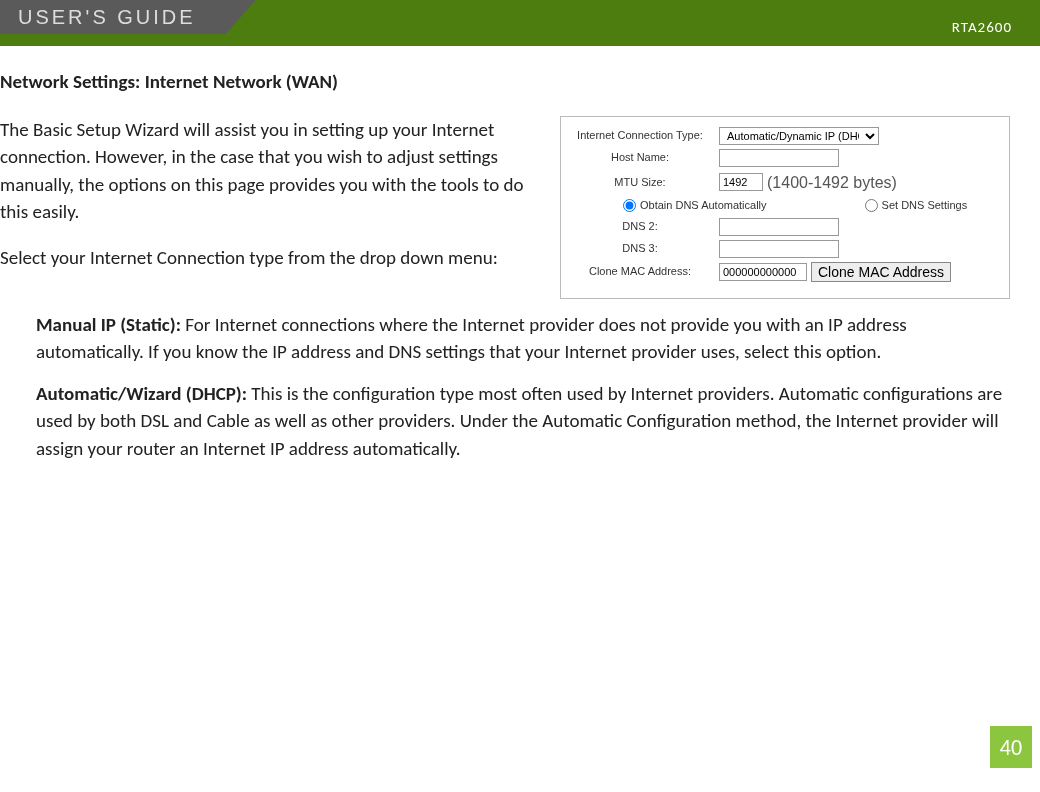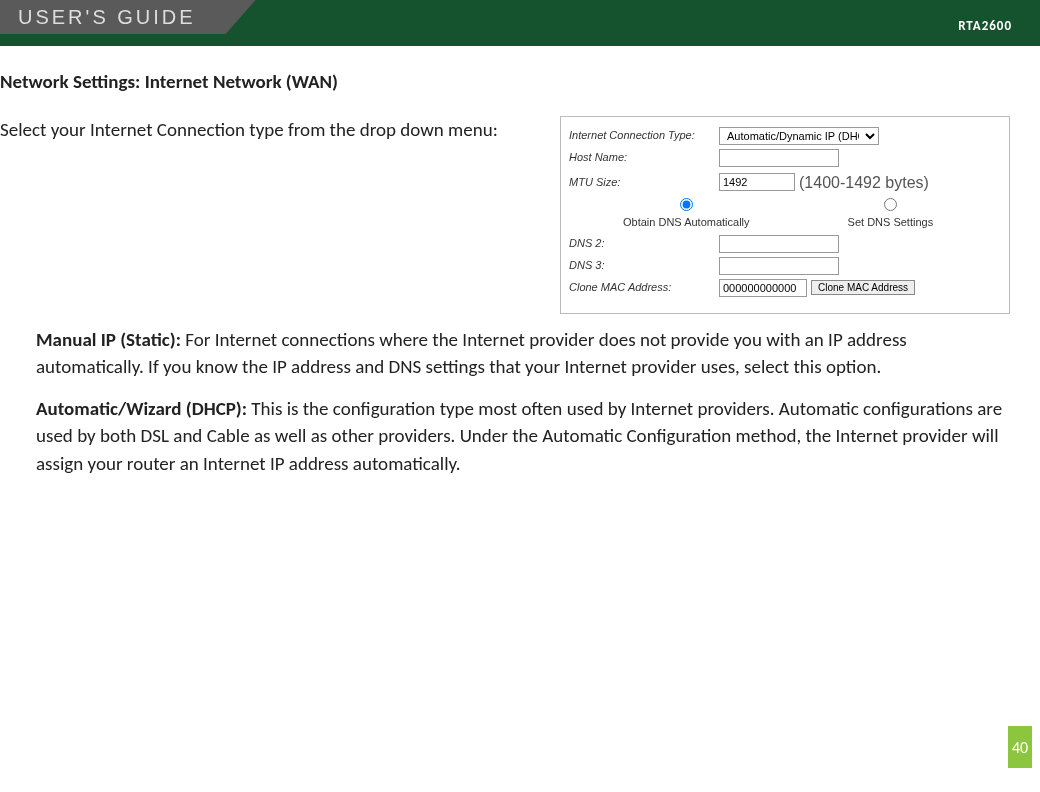--- a/index.html
+++ b/index.html
@@ -6,21 +6,21 @@
     body {
       width: 1040px;
       height: 792px;
       font-family: Calibri, Arial, sans-serif;
       background: #fff;
       position: relative;
       color: #000;
     }
     .header {
       height: 46px;
-      background: #14532d;
+      background: #4d7c0f;
       position: relative;
       display: flex;
       align-items: center;
     }
     .header-tab {
       height: 34px;
       background: #5a5a5a;
       color: #ddd;
       display: flex;
       align-items: center;
@@ -30,22 +30,22 @@
       font-family: Arial, sans-serif;
       position: absolute;
       left: 0;
       top: 0;
       clip-path: polygon(0 0, 100% 0, calc(100% - 30px) 100%, 0 100%);
     }
     .header-model {
       position: absolute;
       right: 28px;
       color: #fff;
-      font-size: 13px;
-      font-weight: bold;
+      font-size: 15px;
+      font-weight: normal;
       letter-spacing: 1px;
       top: 18px;
     }
     .content {
       padding: 22px 30px 0 0;
       font-size: 19px;
       line-height: 1.45;
       color: #222;
     }
     .section-title {
@@ -71,97 +71,96 @@
       background: #fff;
       flex-shrink: 0;
     }
     .settings-panel .row {
       display: flex;
       align-items: center;
       margin-bottom: 4px;
     }
     .settings-panel .label {
       width: 150px;
-      text-align: left;
+      text-align: center;
       padding-right: 8px;
       color: #333;
       line-height: 1.15;
-      font-style: italic;
     }
     .settings-panel .field {
       flex: 1;
       display: flex;
       align-items: center;
       gap: 4px;
     }
     .settings-panel select,
     .settings-panel input[type="text"] {
       font-size: 11px;
       padding: 1px 3px;
       border: 1px solid #999;
       height: 18px;
       background: #fff;
       font-family: Arial, sans-serif;
     }
     .settings-panel select { width: 160px; }
-    .settings-panel input.short { width: 76px; }
+    .settings-panel input.short { width: 44px; }
     .settings-panel input.med { width: 120px; }
     .settings-panel input.long { width: 88px; }
     .dns-radio-row {
       display: flex;
       align-items: center;
       gap: 4px;
       margin: 4px 0 4px 54px;
     }
     .dns-radio-row .radio-group {
       display: flex;
       align-items: center;
       gap: 4px;
-      flex-direction: column;
     }
     .dns-radio-row .spacer { width: 90px; }
     .settings-panel button {
-      font-size: 10px;
+      font-size: 14px;
       padding: 1px 6px;
       border: 1px solid #888;
       background: #eee;
       cursor: pointer;
     }
     .para { margin-bottom: 14px; padding-left: 36px; }
     .para .bold { font-weight: bold; }
     .page-num-box {
       position: absolute;
       right: 8px;
       bottom: 24px;
-      width: 24px;
+      width: 42px;
       height: 42px;
       background: #8cc63f;
       color: #fff;
       display: flex;
       align-items: center;
       justify-content: center;
-      font-size: 16px;
+      font-size: 22px;
     }
     .hint { color: #555; font-size: 16px; }
   </style>
 </head>
 <body>
 
 <div class="header">
   <div class="header-tab">
     <span>USER'S GUIDE</span>
   </div>
   <div class="header-model">RTA2600</div>
 </div>
 
 <div class="content">
   <div class="section-title">Network Settings: Internet Network (WAN)</div>
 
   <div class="intro-row">
     <div class="intro-text">
+      <p>The Basic Setup Wizard will assist you in setting up your Internet connection. However, in the case that you wish to adjust settings manually, the options on this page provides you with the tools to do this easily.</p>
       <p>Select your Internet Connection type from the drop down menu:</p>
     </div>
 
     <div class="settings-panel">
       <div class="row">
         <div class="label">Internet Connection Type:</div>
         <div class="field">
           <select>
             <option>Automatic/Dynamic IP (DHCP)</option>
           </select>

